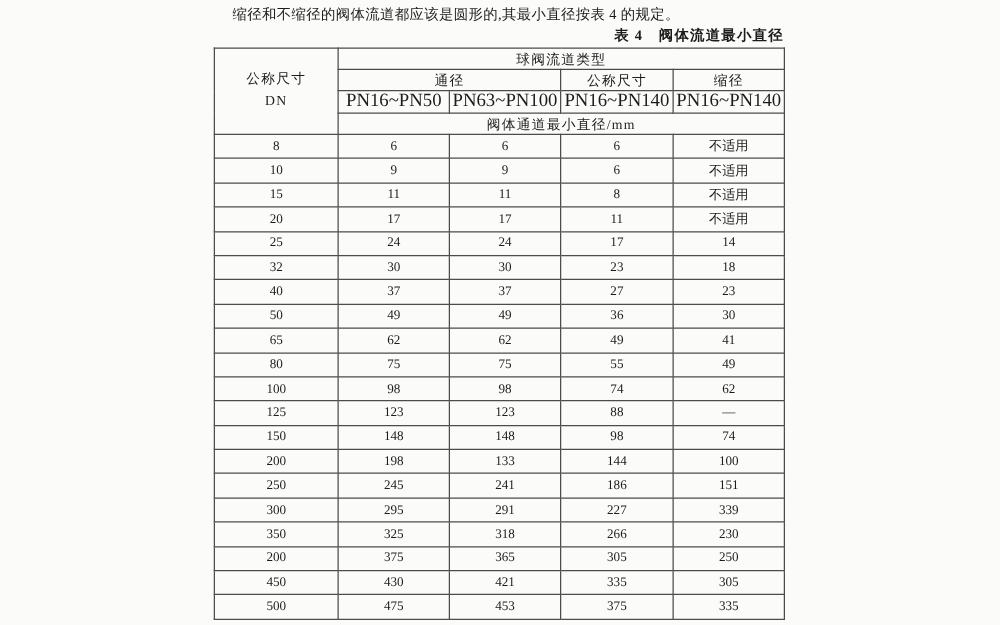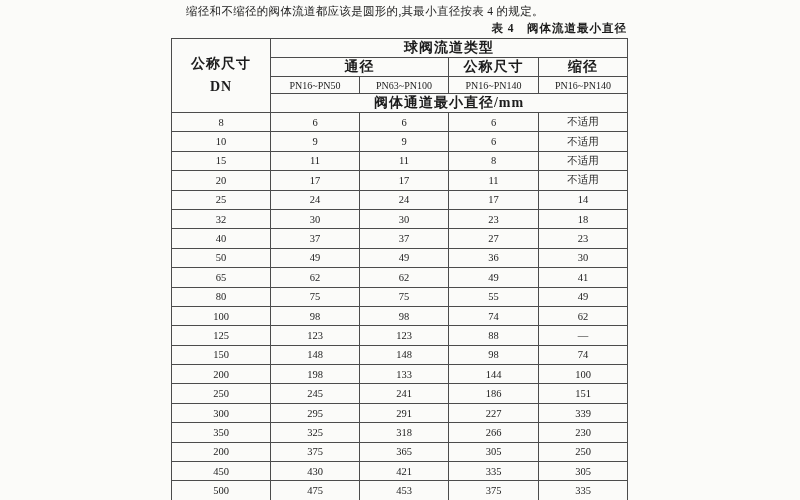--- a/index.html
+++ b/index.html
@@ -47,28 +47,28 @@
   .data-table td {
     border: 1px solid #4c4c4c;
     text-align: center;
     vertical-align: middle;
     padding: 0;
     overflow: hidden;
     white-space: nowrap;
   }
   .data-table thead tr { height: 17px; }
   .data-table thead th {
-    font-size: 14px;
-    font-weight: bold;
+    font-size: 11px;
+    font-weight: normal;
     letter-spacing: 1px;
   }
   .data-table thead tr.pn-row th {
     font-weight: normal;
     letter-spacing: 0;
-    font-size: 10px;
+    font-size: 15px;
   }
   .corner-cell {
     font-size: 10.5px;
     font-weight: normal;
     line-height: 1.6;
     letter-spacing: 1px;
   }
   .data-table tbody tr { height: 19.4px; }
   .data-table tbody td {
     font-size: 10.5px;

